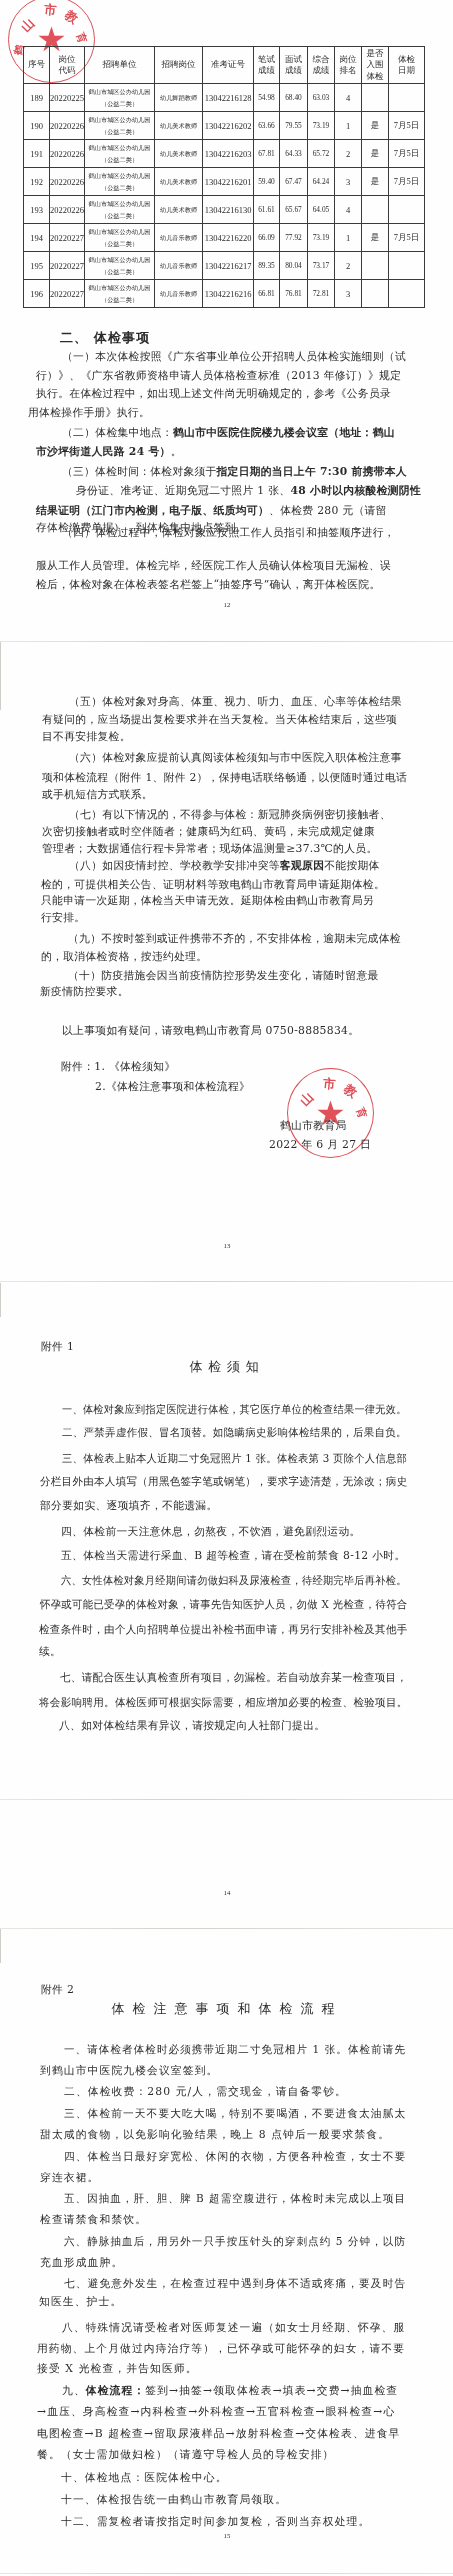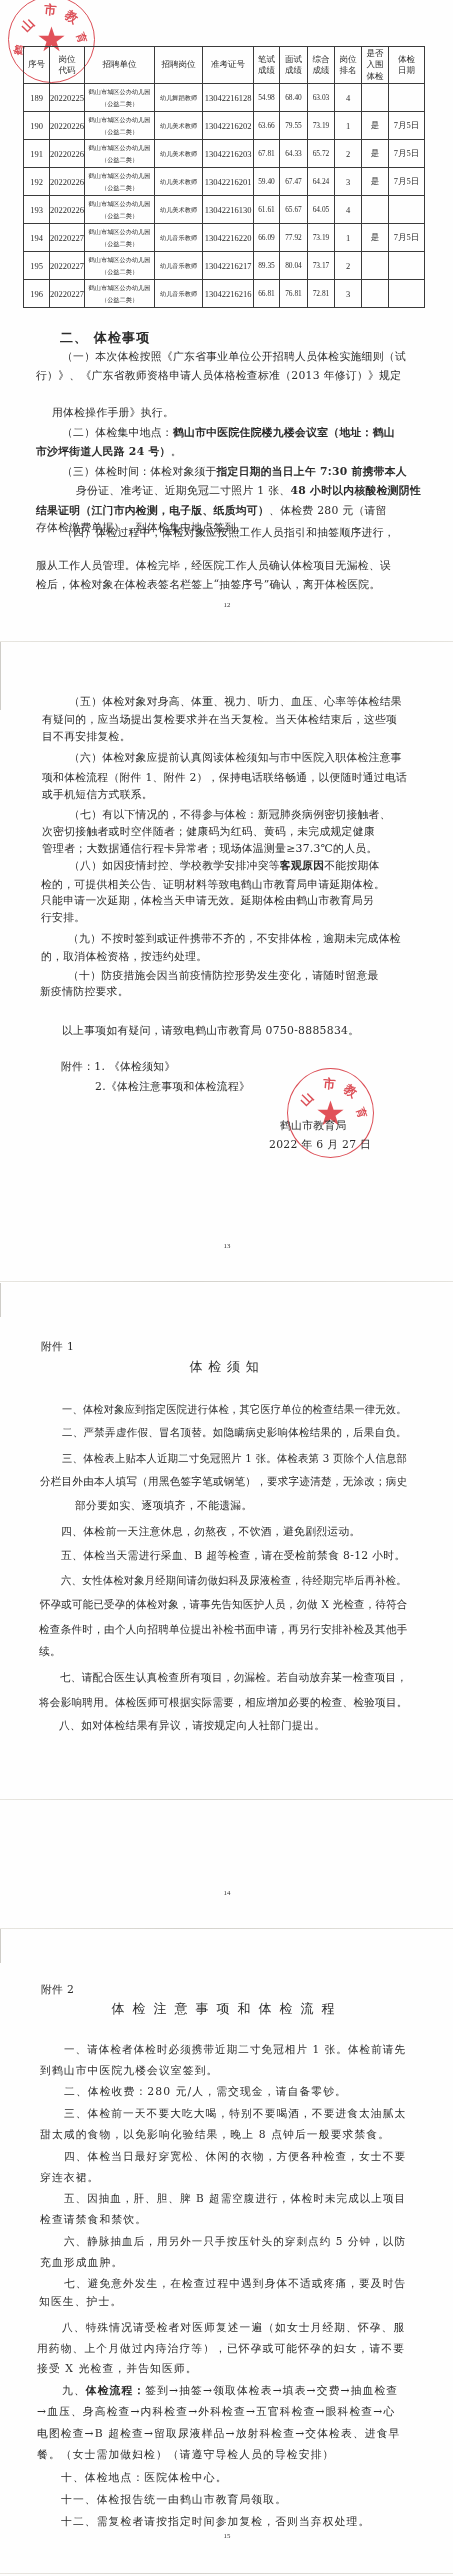--- a/index.html
+++ b/index.html
@@ -173,21 +173,22 @@
           <td class="seq">3</td>
           <td class="id"></td>
           <td class="id"></td>
         </tr>
       </tbody>
   </table>
 
   <div class="heading" style="left:60px;top:329px;">二、 体检事项</div>
   <div class="ln" style="left:62px;top:350px;">（一）本次体检按照《广东省事业单位公开招聘人员体检实施细则（试</div>
   <div class="ln" style="left:36px;top:369px;">行）》、《广东省教师资格申请人员体格检查标准（2013 年修订）》规定</div>
-  <div class="ln" style="left:52px;top:406px;">用体检操作手册》执行。</div>
+  <div class="ln" style="left:36px;top:387px;">执行。在体检过程中，如出现上述文件尚无明确规定的，参考《公务员录</div>
+  <div class="ln" style="left:28px;top:406px;">用体检操作手册》执行。</div>
   <div class="ln" style="left:62px;top:426px;"><span>（二）体检集中地点：</span><span class="b">鹤山市中医院住院楼九楼会议室（地址：鹤山</span></div>
   <div class="ln" style="left:36px;top:445px;"><span class="b">市沙坪街道人民路 24 号）</span><span>。</span></div>
   <div class="ln" style="left: 62px; top: 465px; transform: scaleX(0.995);"><span>（三）体检时间：体检对象须于</span><span class="b">指定日期的当日上午 7:30 前携带本人</span></div>
   <div class="ln" style="left:36px;top:484px;margin-left:40px;"><span>身份证、准考证、近期免冠二寸照片 1 张、</span><span class="b">48 小时以内核酸检测阴性</span></div>
   <div class="ln" style="left:36px;top:504px;"><span class="b">结果证明（江门市内检测，电子版、纸质均可）</span><span>、体检费 280 元（请留</span></div>
   <div class="ln" style="left:36px;top:521px;">存体检缴费单据），到体检集中地点签到。</div>
   <div class="ln" style="left:62px;top:527px;font-family:Liberation Mono, monospace;">（四）体检过程中，体检对象应按照工作人员指引和抽签顺序进行，</div>
   <div class="ln" style="left:36px;top:578px;">检后，体检对象在体检表签名栏签上“抽签序号”确认，离开体检医院。</div>
   <div class="ln" style="left:36px;top:559px;">服从工作人员管理。体检完毕，经医院工作人员确认体检项目无漏检、误</div>
   <div class="pagenum" style="top:601px;">12</div>
@@ -233,21 +234,21 @@
 <div class="page-edge" style="top:1281px;"></div>
 
 <div class="page" style="top:1283px;height:645px;">
   <div class="page-leftline" style="top:0;height:34px;"></div>
   <div class="ln" style="left:41px;top:57px;">附件 1</div>
   <div class="title" style="top:75px;">体检须知</div>
   <div class="ln" style="left: 62px; top: 120px; transform: scaleX(0.941);">一、体检对象应到指定医院进行体检，其它医疗单位的检查结果一律无效。</div>
   <div class="ln" style="left: 62px; top: 143px; transform: scaleX(0.971);">二、严禁弄虚作假、冒名顶替。如隐瞒病史影响体检结果的，后果自负。</div>
   <div class="ln" style="left: 62px; top: 169px; transform: scaleX(0.953);">三、体检表上贴本人近期二寸免冠照片 1 张。体检表第 3 页除个人信息部</div>
   <div class="ln" style="left: 40px; top: 192px; transform: scaleX(0.974);">分栏目外由本人填写（用黑色签字笔或钢笔），要求字迹清楚，无涂改；病史</div>
-  <div class="ln" style="left:40px;top:216px;margin-left:35px;">部分要如实、逐项填齐，不能遗漏。</div>
+  <div class="ln" style="left:40px;top:216px;">部分要如实、逐项填齐，不能遗漏。</div>
   <div class="ln" style="left:61px;top:242px;">四、体检前一天注意休息，勿熬夜，不饮酒，避免剧烈运动。</div>
   <div class="ln" style="left:61px;top:266px;">五、体检当天需进行采血、B 超等检查，请在受检前禁食 8-12 小时。</div>
   <div class="ln" style="left: 61px; top: 291px; transform: scaleX(0.944);">六、女性体检对象月经期间请勿做妇科及尿液检查，待经期完毕后再补检。</div>
   <div class="ln" style="left: 40px; top: 315px; transform: scaleX(0.963);">怀孕或可能已受孕的体检对象，请事先告知医护人员，勿做 X 光检查，待符合</div>
   <div class="ln" style="left: 39px; top: 340px; transform: scaleX(0.977);">检查条件时，由个人向招聘单位提出补检书面申请，再另行安排补检及其他手</div>
   <div class="ln" style="left:39px;top:362px;">续。</div>
   <div class="ln" style="left: 60px; top: 388px; transform: scaleX(0.978);">七、请配合医生认真检查所有项目，勿漏检。若自动放弃某一检查项目，</div>
   <div class="ln" style="left: 39px; top: 413px; transform: scaleX(0.977);">将会影响聘用。体检医师可根据实际需要，相应增加必要的检查、检验项目。</div>
   <div class="ln" style="left:59px;top:436px;">八、如对体检结果有异议，请按规定向人社部门提出。</div>
   <div class="page-edge" style="top:516px;height:0.6px;"></div>

